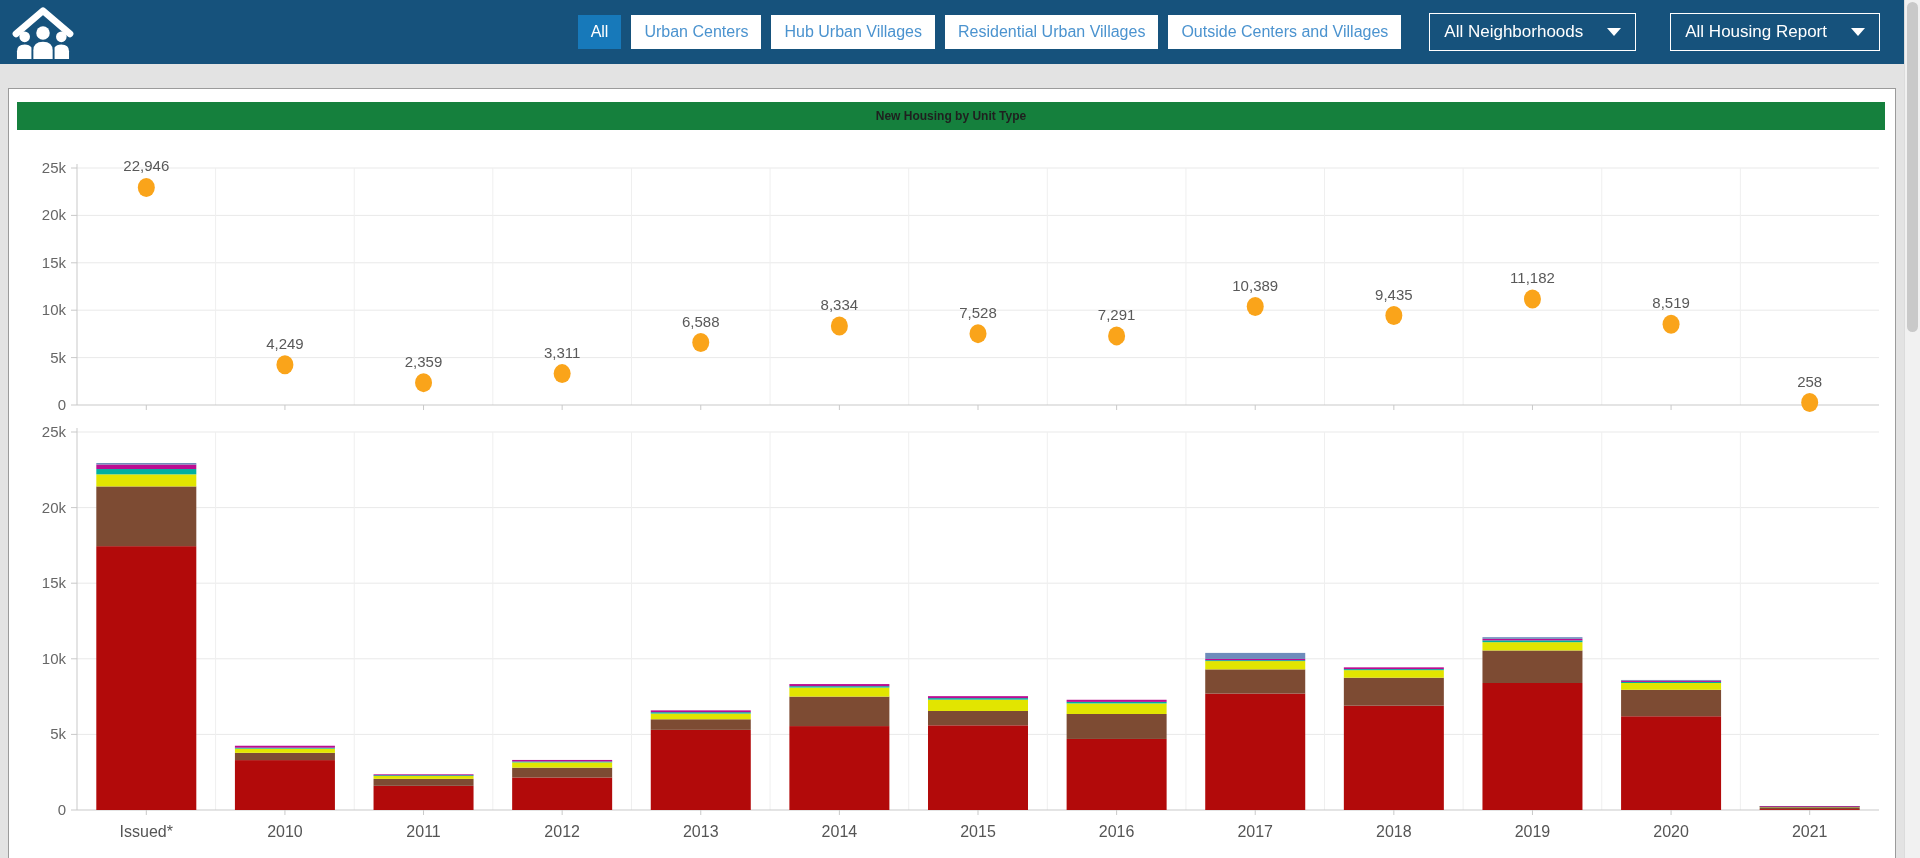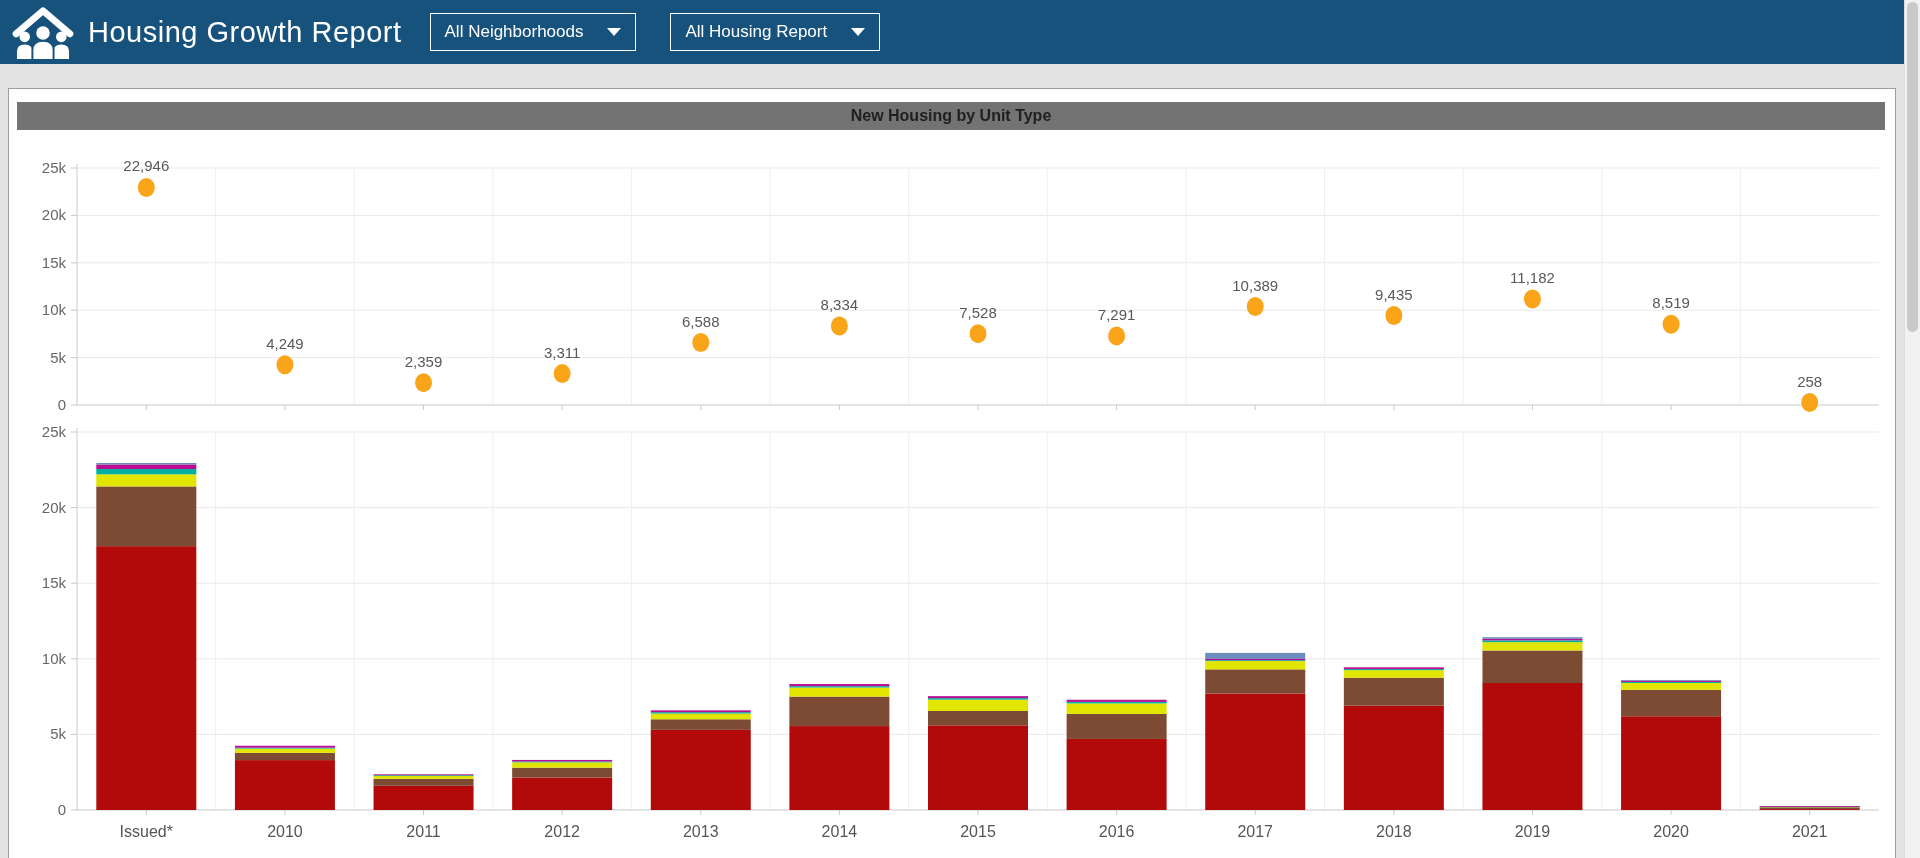--- a/index.html
+++ b/index.html
@@ -35,22 +35,22 @@
     width: 0; height: 0; border-left: 7px solid transparent;
     border-right: 7px solid transparent; border-top: 8px solid #ffffff;
   }
   
   .card {
     position: absolute; top: 88px; left: 8px; width: 1888px; height: 780px;
     background: #ffffff; border: 1px solid #9b9b9b; border-bottom: none;
   }
   .chart-title-band {
     margin: 13px 10px 0 8px; height: 28px;
-    background: #737373; color: #1f1f1f;
-    font-size: 16px; font-weight: bold;
+    background: #15803d; color: #1f1f1f;
+    font-size: 12px; font-weight: bold;
     text-align: center; line-height: 28px;
   }
   .chart-wrap { padding: 0 0 0 0; }
   svg { display: block; }
   svg text { font-family: "Liberation Sans", sans-serif; }
   
   .scrollbar {
     position: absolute; top: 0; right: 0; width: 16px; height: 858px;
     background: #f1f1f1; border-left: 1px solid #dcdcdc;
   }
@@ -65,22 +65,28 @@
 <div class="header">
   <svg class="logo" viewBox="0 0 64 56" aria-hidden="true">
     <polyline points="4,30 32,6 60,30" fill="none" stroke="#ffffff" stroke-width="7" stroke-linecap="round" stroke-linejoin="round"></polyline>
     <circle cx="32" cy="29" r="7" fill="#ffffff"></circle>
     <path d="M22 56 L22 47 Q22 38 32 38 Q42 38 42 47 L42 56 Z" fill="#ffffff"></path>
     <circle cx="13" cy="33" r="5.5" fill="#ffffff"></circle>
     <path d="M5 56 L5 48 Q5 41 13 41 Q18 41 20 44 L20 56 Z" fill="#ffffff"></path>
     <circle cx="51" cy="33" r="5.5" fill="#ffffff"></circle>
     <path d="M59 56 L59 48 Q59 41 51 41 Q46 41 44 44 L44 56 Z" fill="#ffffff"></path>
   </svg>
-  <div class="app-title">Housing Growth Report</div>
-
+
+  <div class="tabs">
+      <button class="tab active">All</button>
+      <button class="tab">Urban Centers</button>
+      <button class="tab">Hub Urban Villages</button>
+      <button class="tab">Residential Urban Villages</button>
+      <button class="tab">Outside Centers and Villages</button>
+    </div>
 
   <div class="dropdowns">
     <div class="dropdown">
       <span>All Neighborhoods</span>
       <span class="caret"></span>
     </div>
     <div class="dropdown">
       <span>All Housing Report</span>
       <span class="caret"></span>
     </div>

